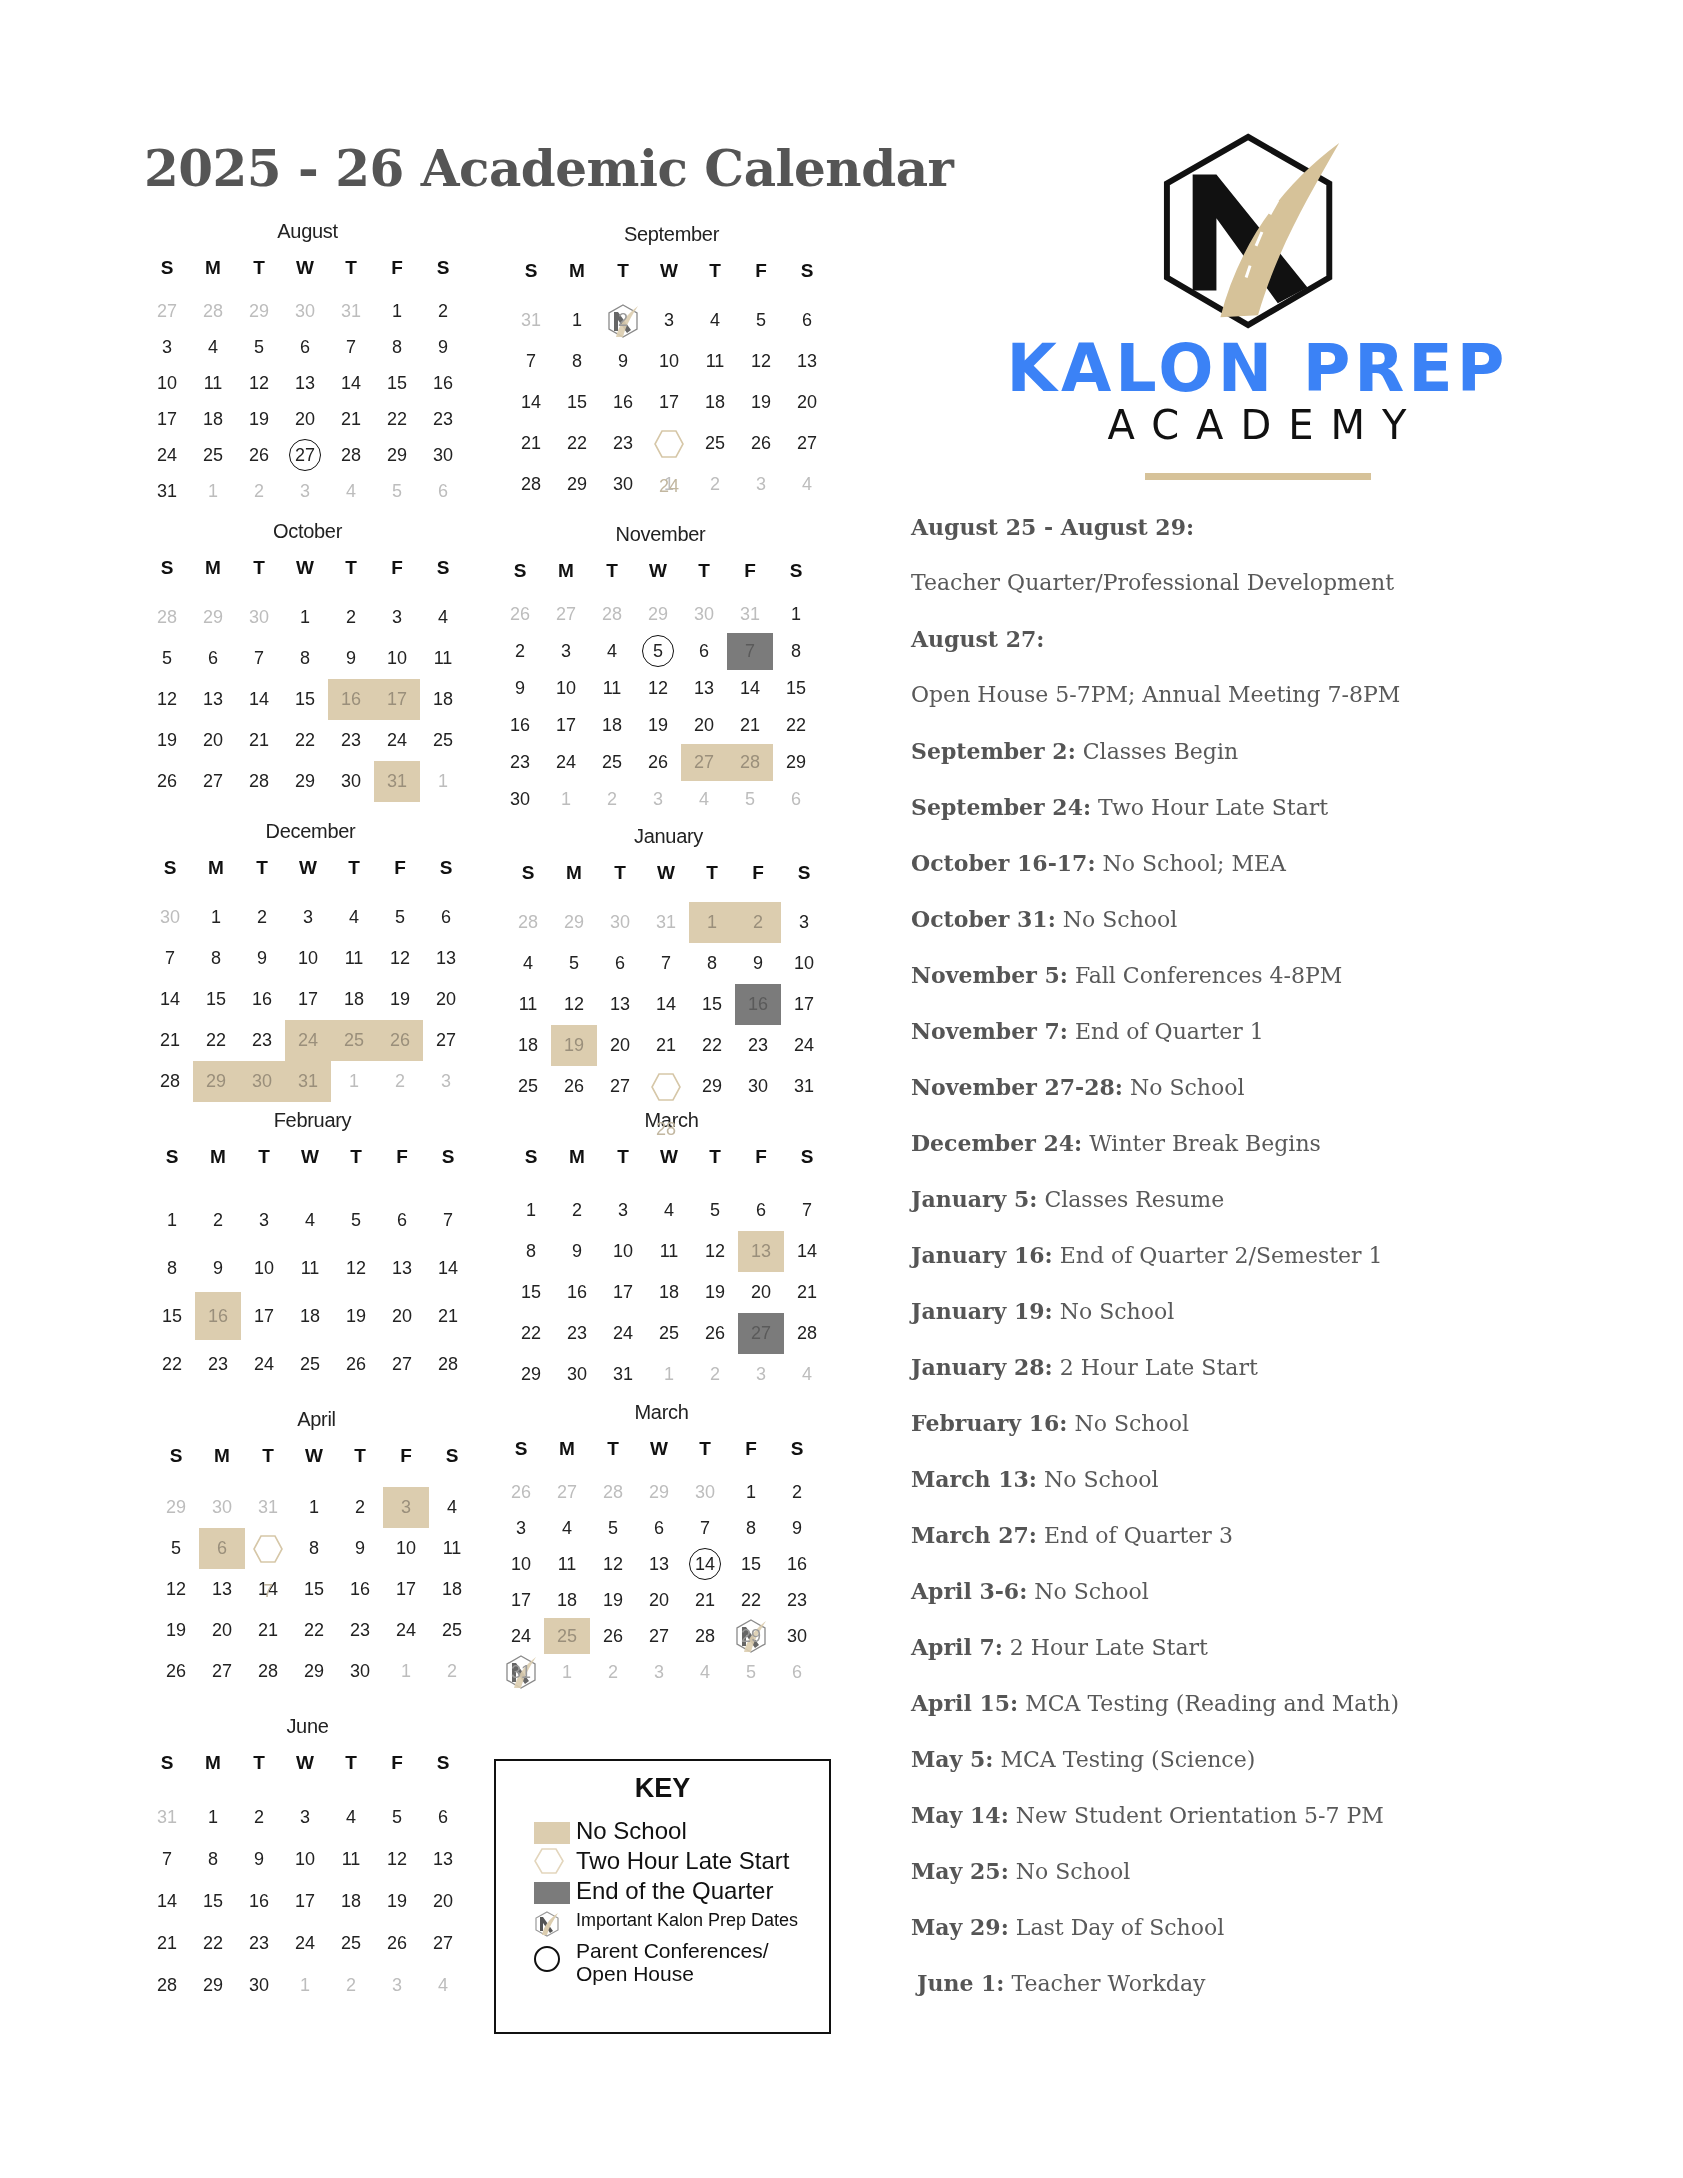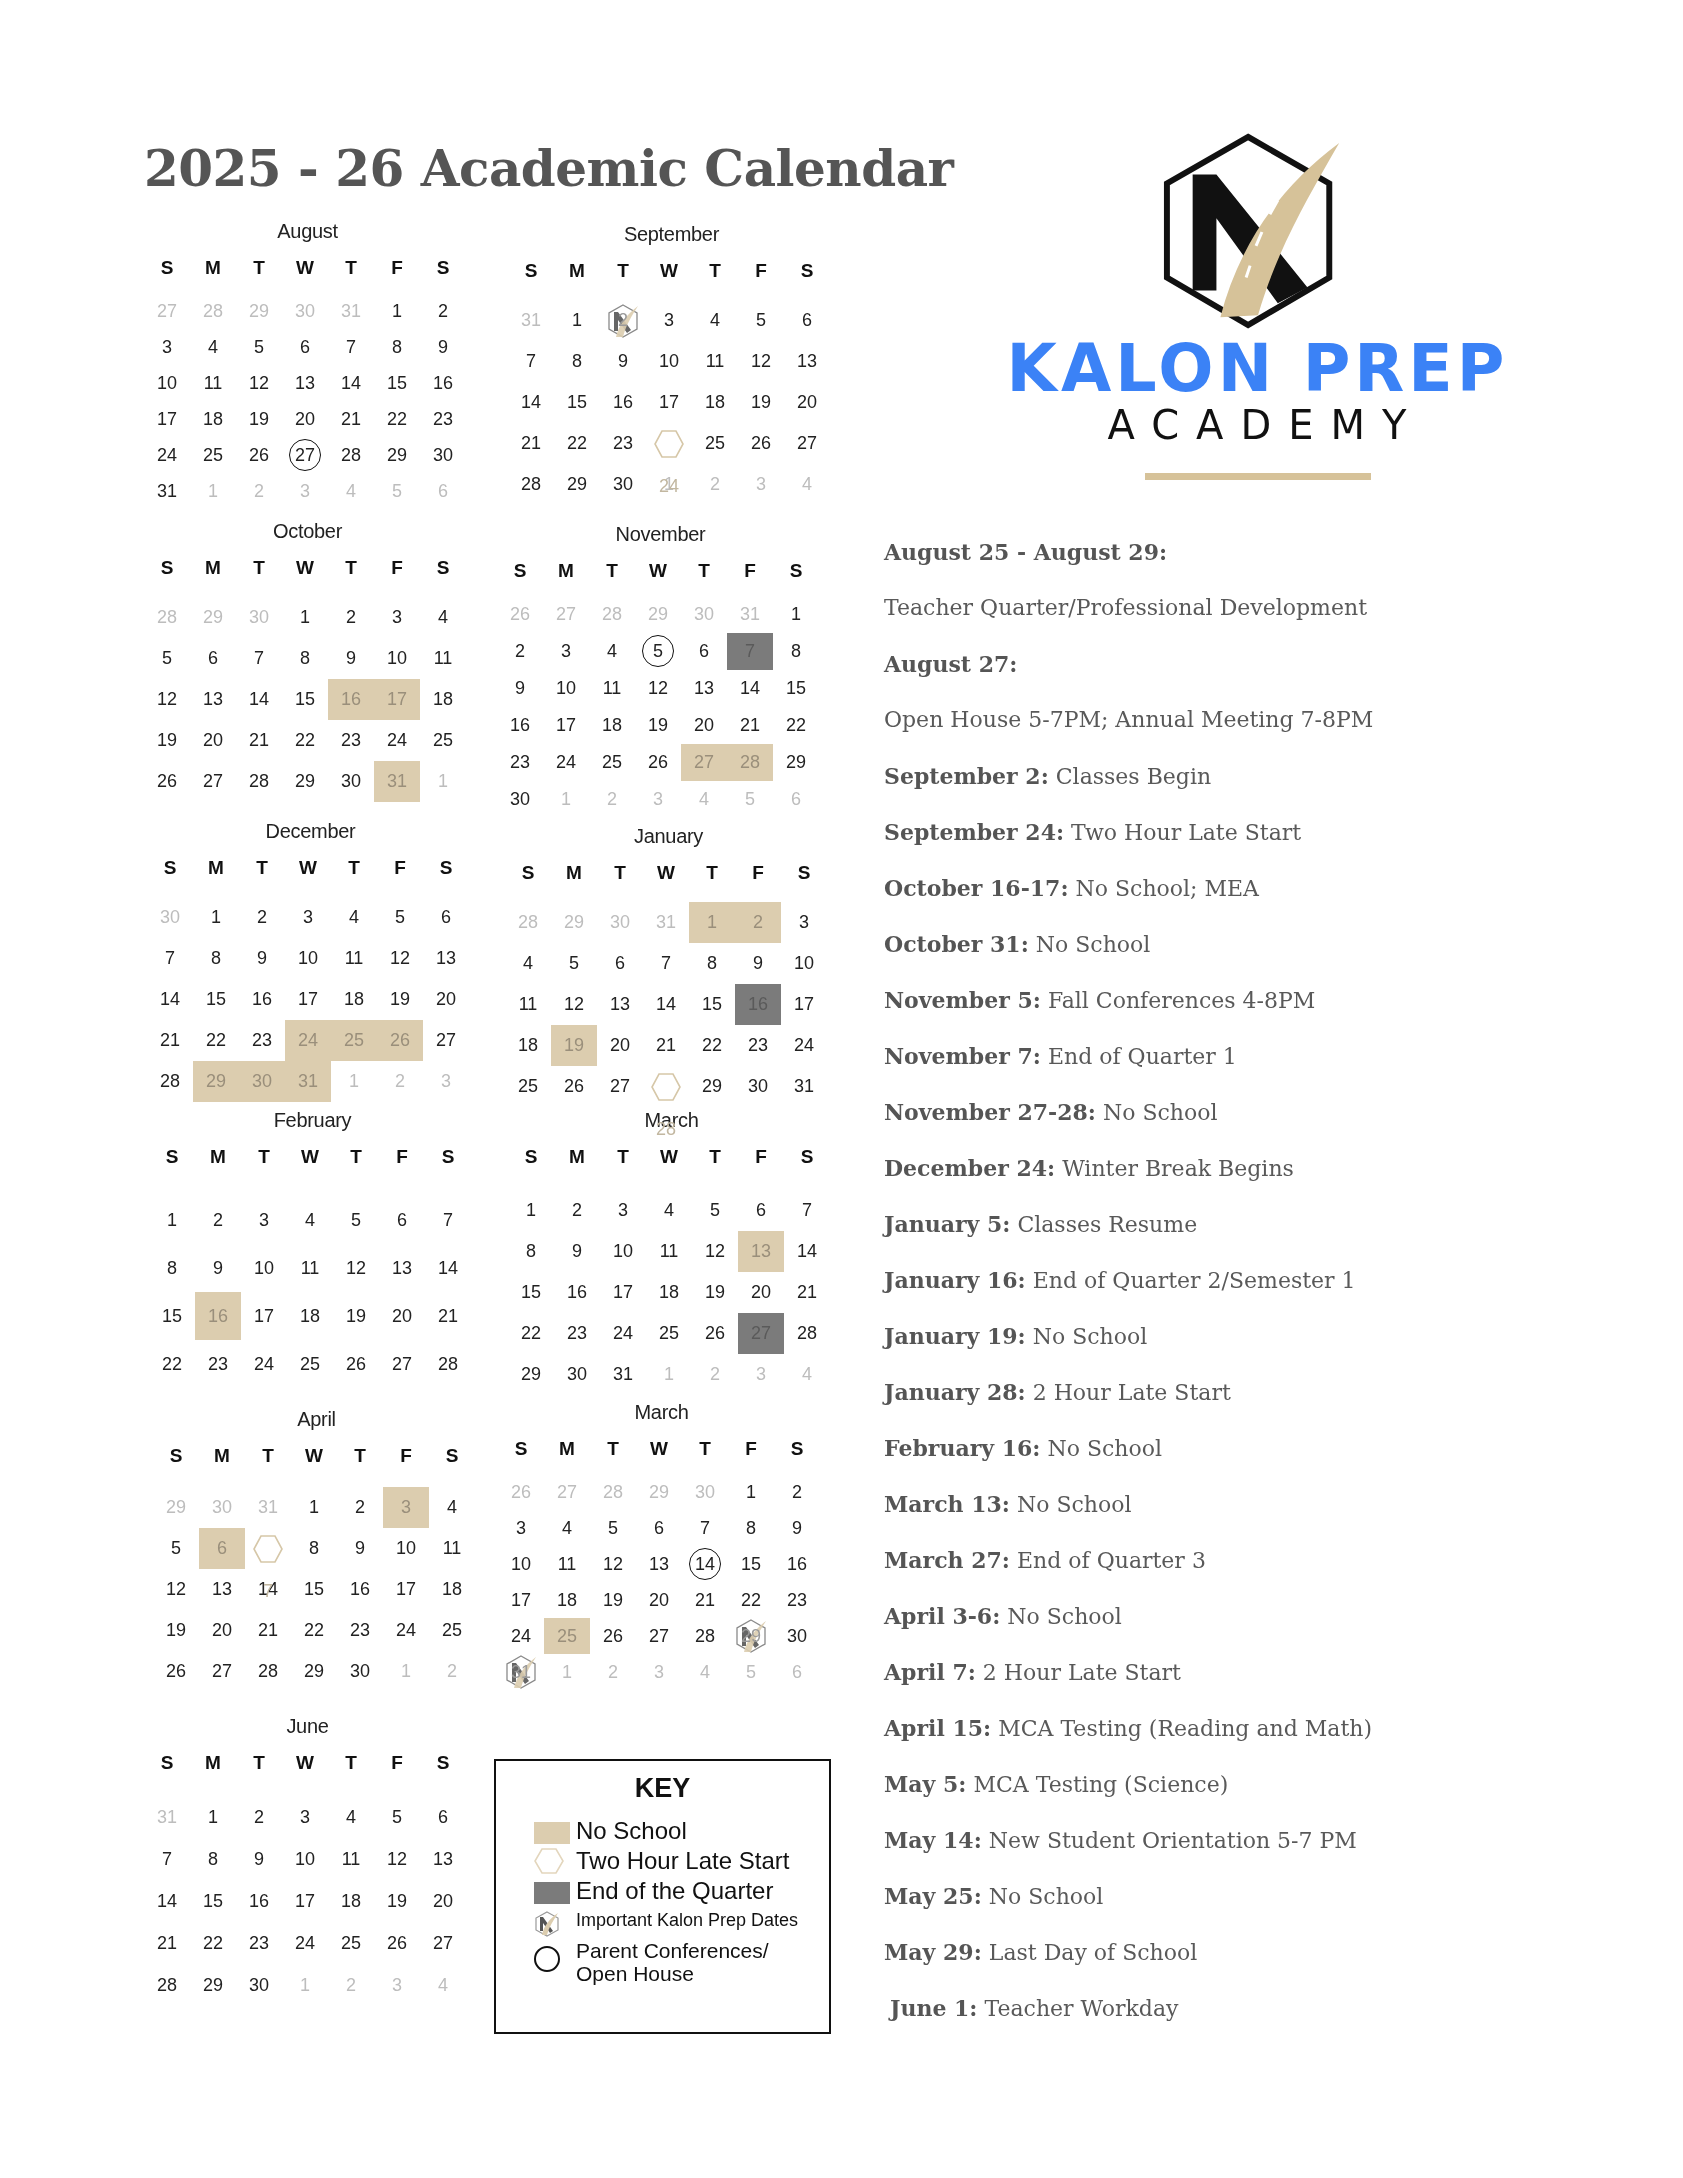--- a/index.html
+++ b/index.html
@@ -29,21 +29,21 @@
 
   
   .logo { position: absolute; left: 995px; top: 129px; width: 525px; text-align: center; }
   .logo-name { font-family: "DejaVu Sans", sans-serif; font-weight: bold; font-size: 65px;
     letter-spacing: 4px; color: #3b82f6; margin-top: 0; line-height: 1; }
   .logo-sub { font-family: "DejaVu Sans", sans-serif; font-size: 40px; letter-spacing: 17px;
     color: #111; margin-top: 4px; line-height: 1; padding-left: 16px; }
   .logo-bar { width: 226px; height: 7px; background: #d6c299; margin: 28px auto 0; }
 
   
-  .events { position: absolute; left: 884px; top: 507px; width: 554px; margin-top: 25px; }
+  .events { position: absolute; left: 911px; top: 507px; width: 554px; }
   .event { font-family: "DejaVu Serif", "Liberation Serif", serif; font-size: 22px;
     color: #595959; height: 56px; line-height: 40px; white-space: nowrap; }
   .event b { color: #555; }
 
   
   .key { position: absolute; left: 494px; top: 1759px; width: 337px; height: 275px;
     border: 2px solid #111; box-sizing: border-box; }
   .key-title { text-align: center; font-weight: bold; font-size: 27px; margin-top: 12px; color: #111; }
   .key-item { position: absolute; left: 38px; display: flex; align-items: flex-start; }
   .key-swatch { width: 36px; height: 22px; margin-right: 6px; flex: 0 0 auto; }

